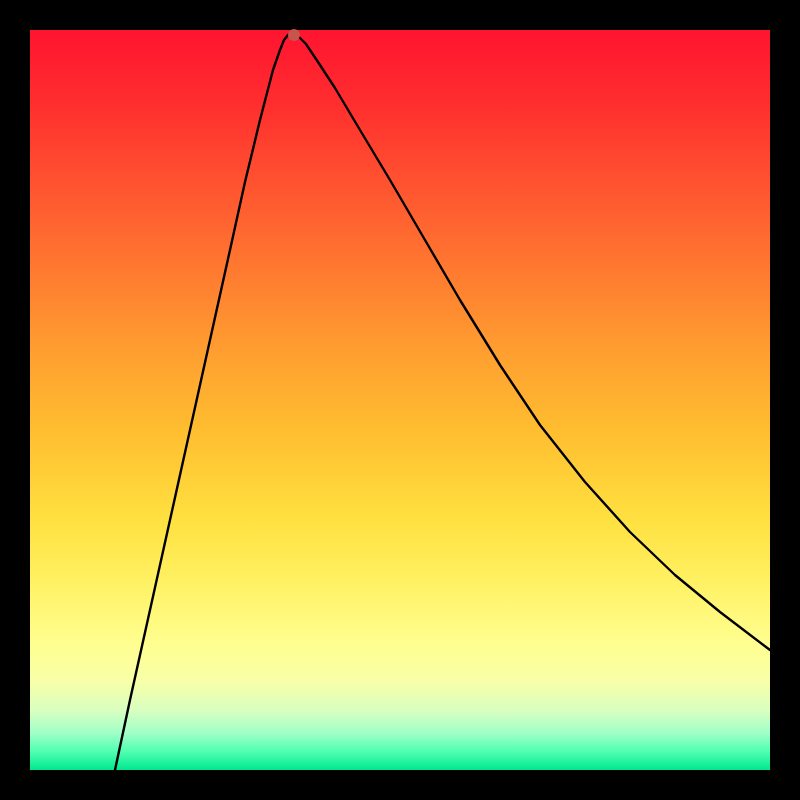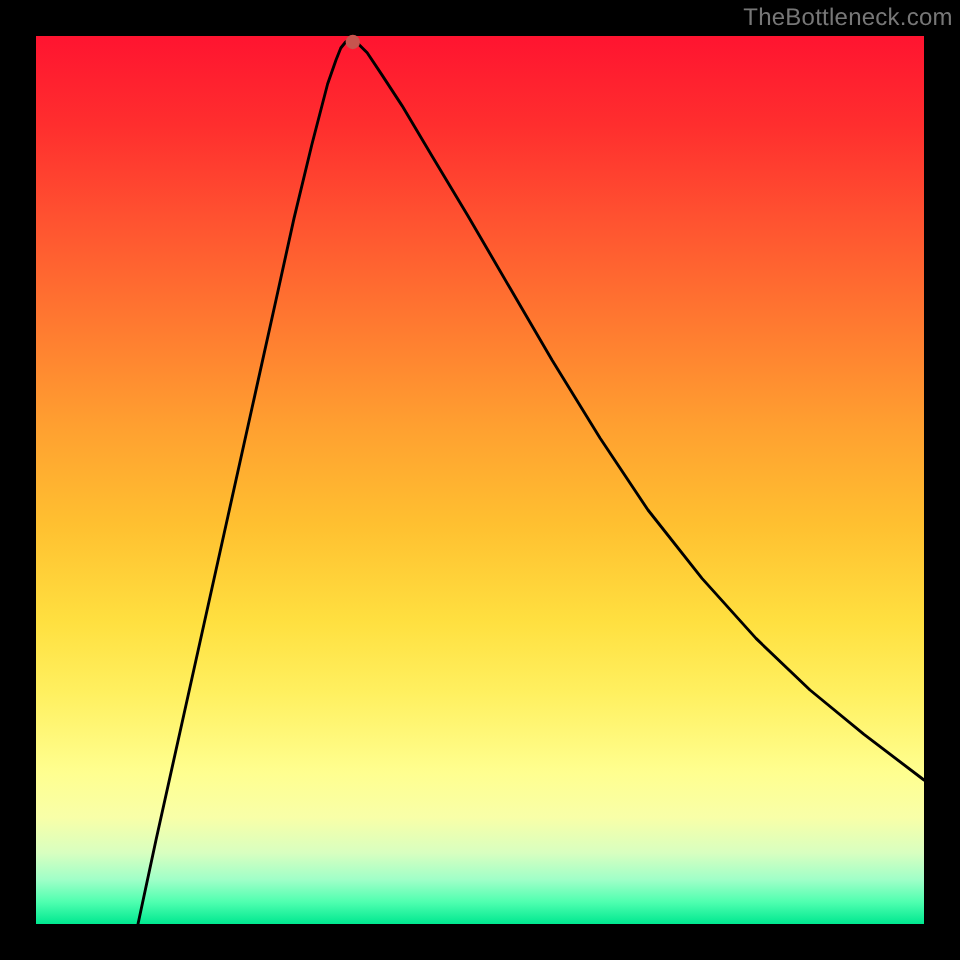--- a/index.html
+++ b/index.html
@@ -58,20 +58,19 @@
     top: 0;
     width: 740px;
     height: 740px;
     overflow: visible;
   }
 </style>
 </head>
 <body>
 
 <div class="frame">
-  <div class="watermark">TheBottleneck.com</div>
   <div class="plot">
     <svg class="curve" viewBox="0 0 740 740" preserveAspectRatio="none">
       <path id="curve-path" fill="none" stroke="#000" stroke-width="2.4" stroke-linejoin="round" stroke-linecap="round" d="M85 740 L100 670 L120 580 L140 490 L160 400 L180 310 L200 220 L215 152 L230 90 L243 40 L250 20 L254 10 L258 5 L262 4 L268 6 L276 14 L288 32 L305 58 L330 100 L360 150 L395 210 L430 270 L470 335 L510 395 L555 452 L600 502 L645 545 L690 582 L740 620"></path>
       <circle id="marker-dot" cx="264" cy="5" r="6" fill="#c6554e"></circle>
     </svg>
   </div>
 </div>
 
 </body></html>

